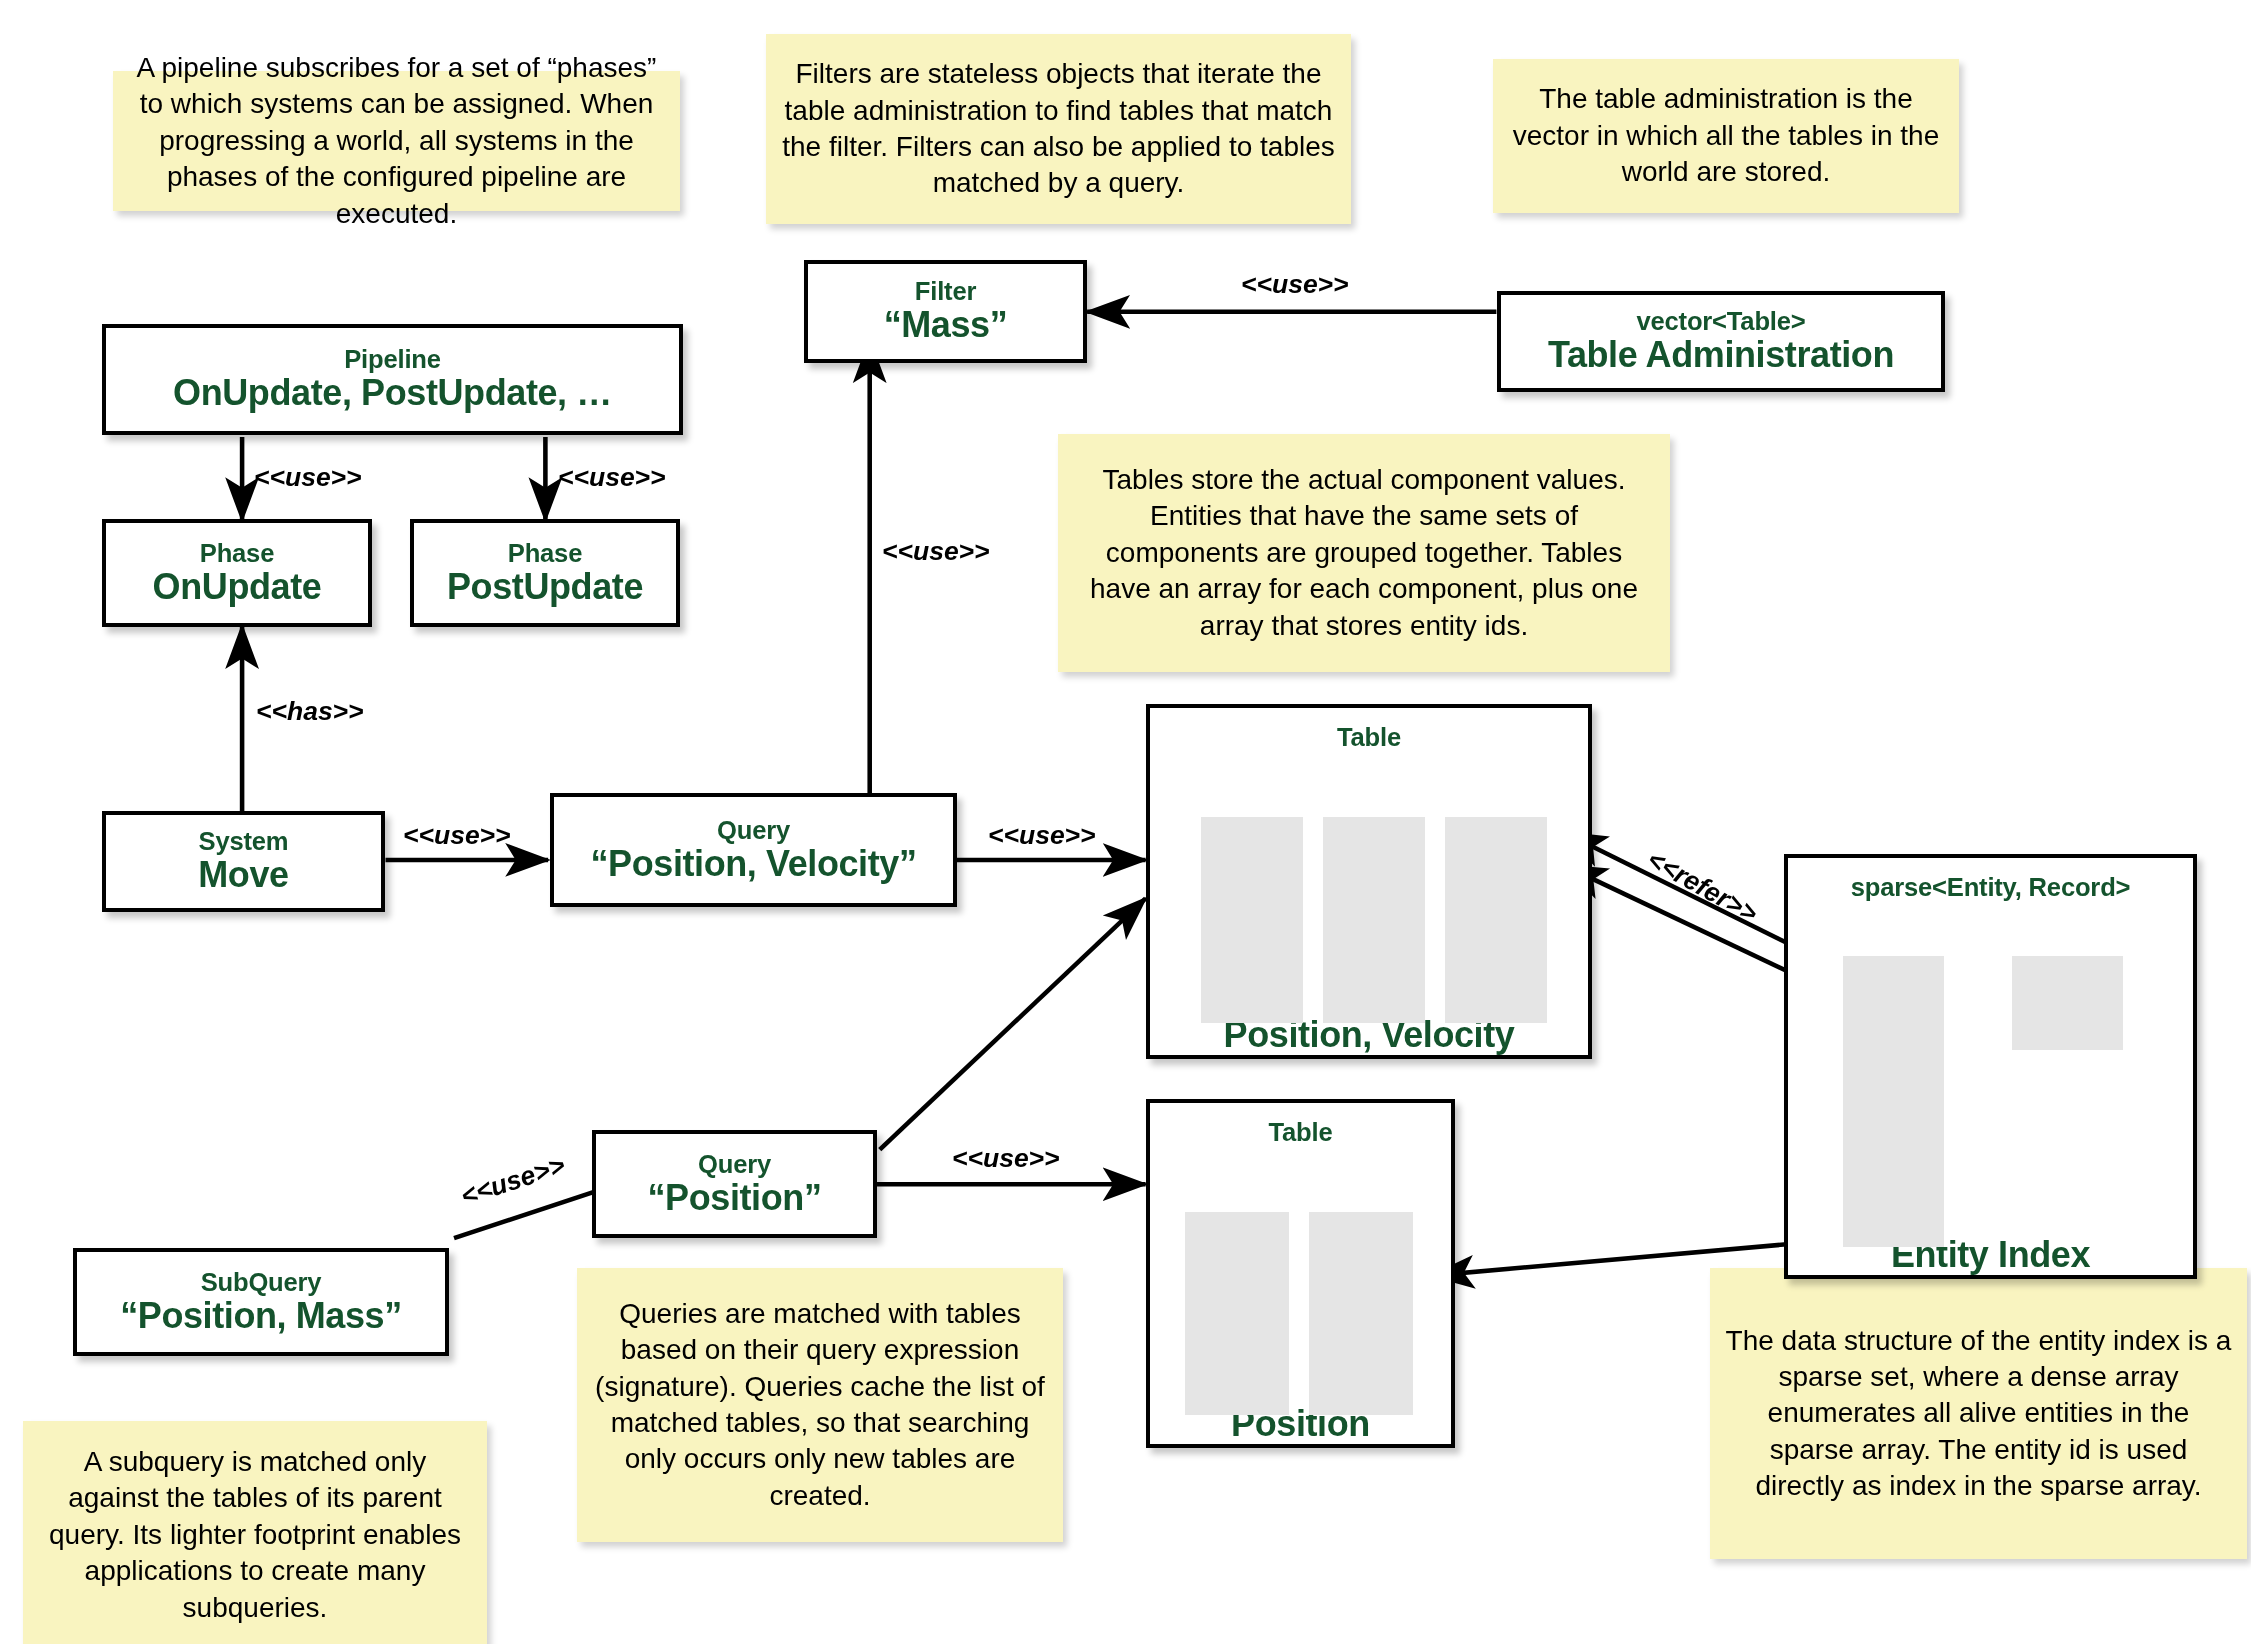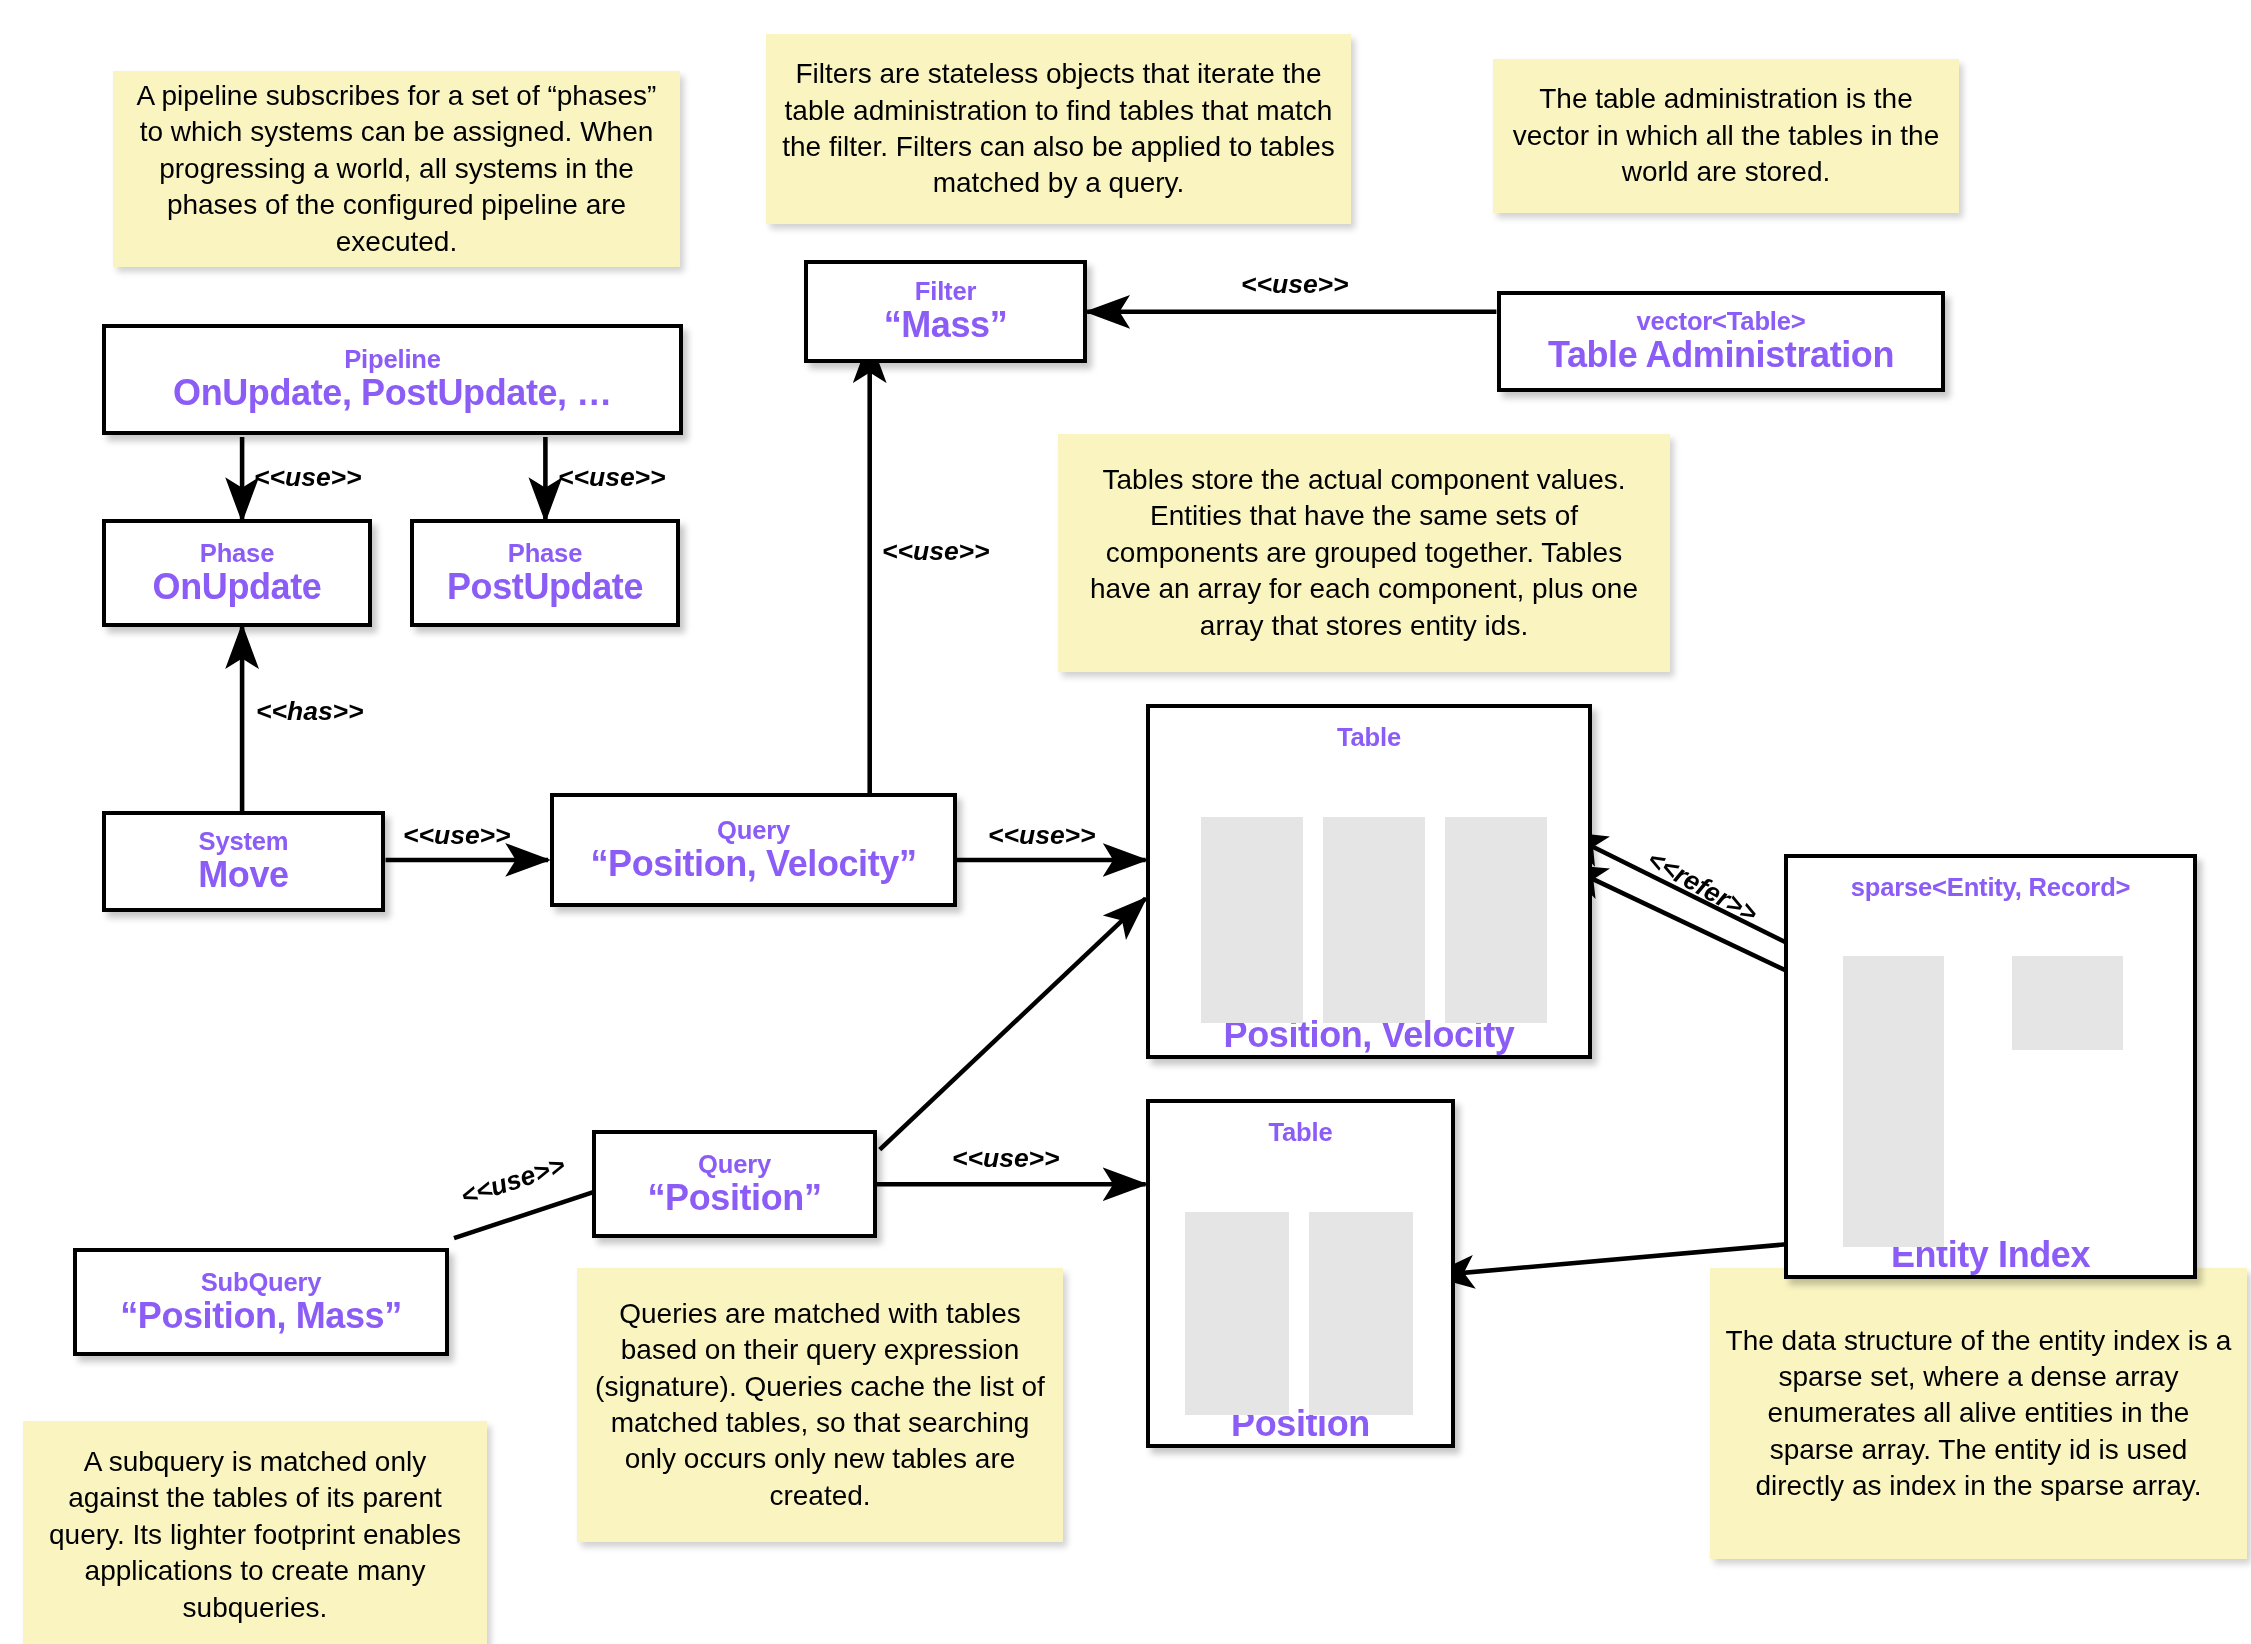--- a/index.html
+++ b/index.html
@@ -36,21 +36,21 @@
   .box {
     position: absolute;
     background: #ffffff;
     border: 4.6px solid #000;
     box-shadow: 4.6px 5.5px 6.4px rgba(0,0,0,0.22);
     box-sizing: border-box;
     display: flex;
     flex-direction: column;
     align-items: center;
     justify-content: center;
-    color: #8b5cf6;
+    color: #14532d;
   }
   .box .stereo {
     font-size: 25.6px;
     font-weight: 700;
     line-height: 1.1;
     letter-spacing: -0.2px;
   }
   .box .name {
     font-size: 36px;
     font-weight: 700;
@@ -129,21 +129,21 @@
 
       <path d="M2032,1355 L1567,1396"></path>
 
       <path d="M2186,1057 L2097,1057"></path>
       <path d="M2186,1083 L2097,1083"></path>
 
       <path d="M2187,1108 L2128,1264"></path>
     </g>
   </svg>
 
-  <div class="note" style="left:113px; top:71px; width:567px; height:196px;">
+  <div class="note" style="left:113px; top:71px; width:567px; height:140px;">
     <span>A pipeline subscribes for a set of “phases” to which systems can be assigned. When progressing a world, all systems in the phases of the configured pipeline are executed.</span>
   </div>
 
   <div class="note" style="left:766px; top:34px; width:585px; height:190px;">
     <span>Filters are stateless objects that iterate the table administration to find tables that match the filter. Filters can also be applied to tables matched by a query.</span>
   </div>
 
   <div class="note" style="left:1058px; top:434px; width:612px; height:238px;">
     <span>Tables store the actual component values. Entities that have the same sets of components are grouped together. Tables have an array for each component, plus one array that stores entity ids.</span>
   </div>

